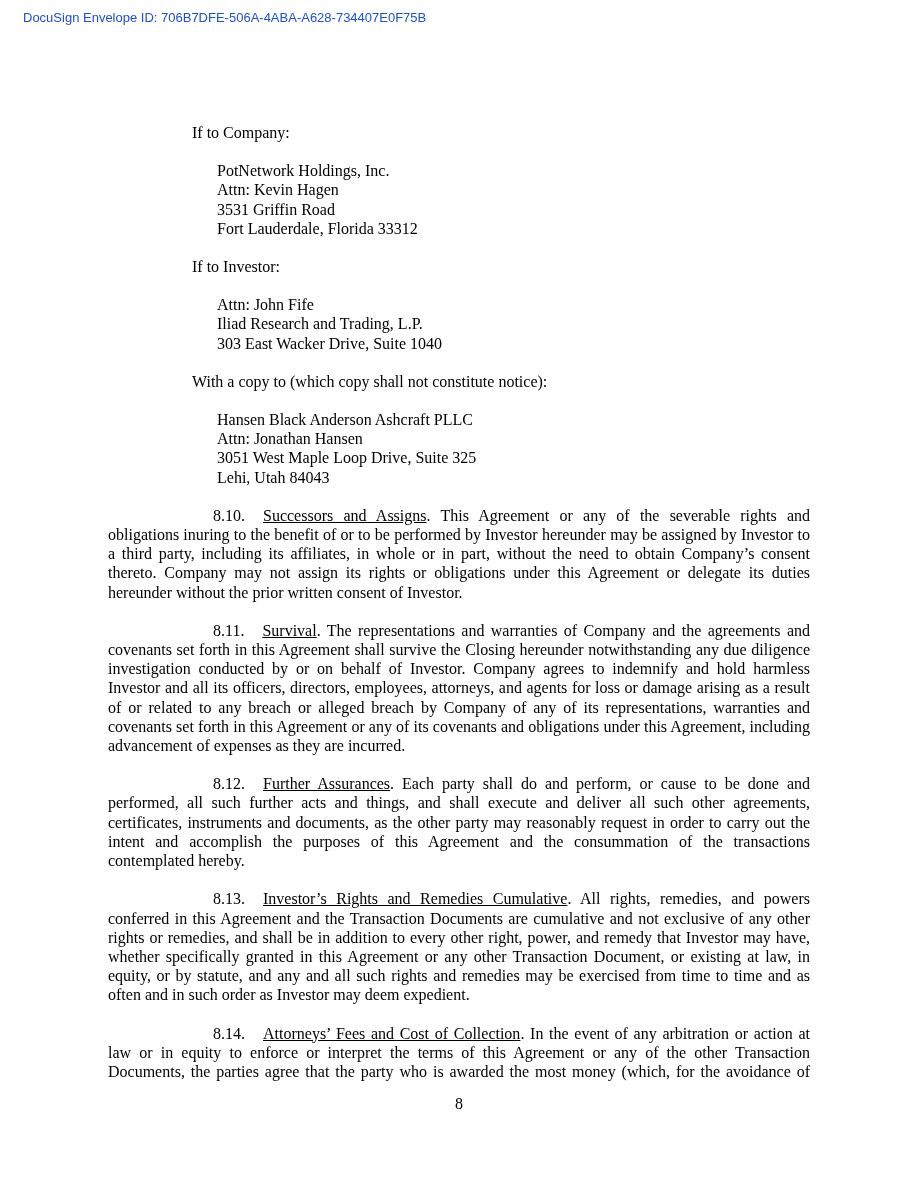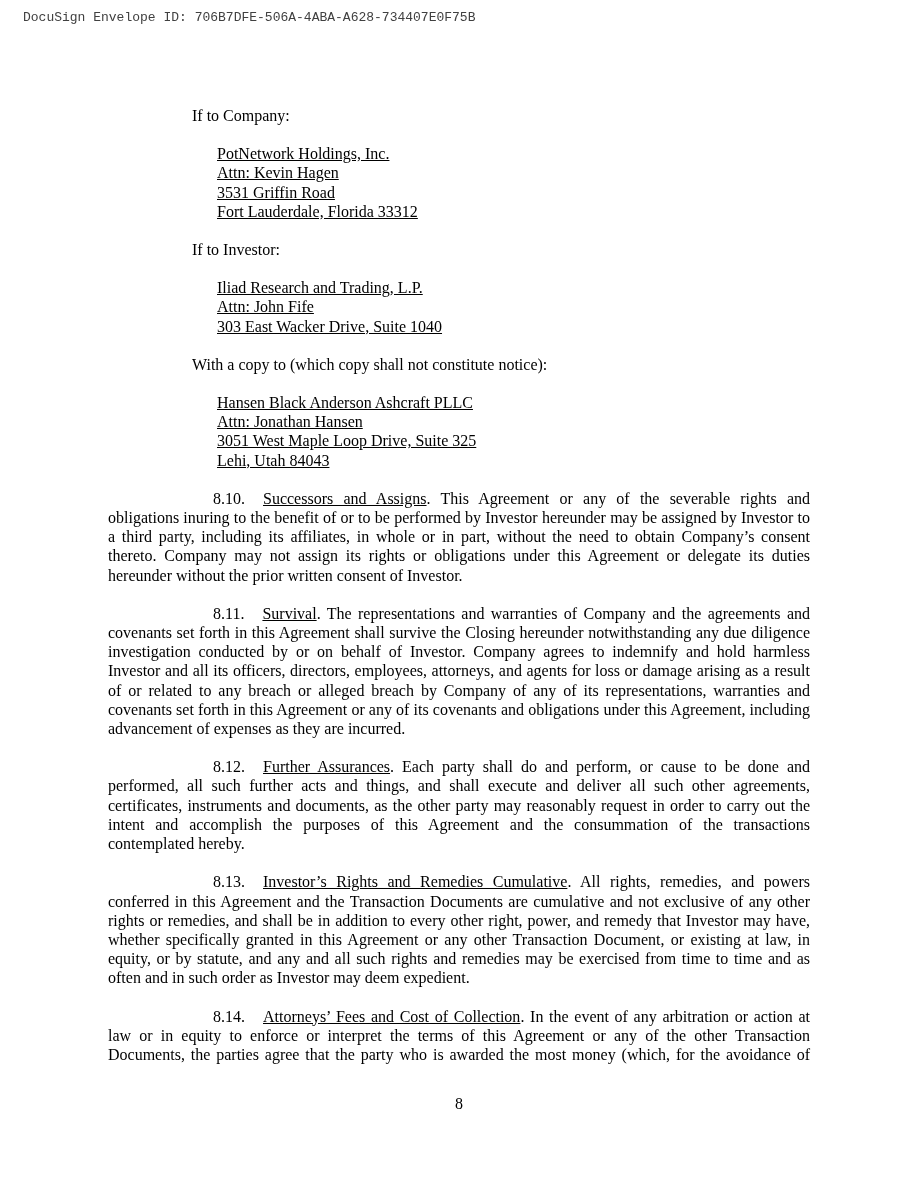--- a/index.html
+++ b/index.html
@@ -15,38 +15,37 @@
     background: #ffffff;
     overflow: hidden;
     font-family: "Liberation Serif", serif;
     font-size: 16px;
     line-height: 19.2px;
   }
   .docusign-header {
     position: absolute;
     top: 10px;
     left: 23px;
-    font-family: Liberation Mono, monospace;
+    font-family: Liberation Sans, sans-serif;
     font-size: 13px;
     line-height: 15px;
-    color: #404040;
+    color: #1d4ed8;
     white-space: nowrap;
   }
   .content {
     position: absolute;
     top: 106px;
     left: 108px;
     width: 702px;
   }
   .notice-label {
-    margin: 0 0 19px 84px;
+    margin: 17px 0 19px 84px;
   }
   .address {
     margin: 12px 0 19px 109px;
-    text-decoration: underline;
   }
   .address div {
     white-space: nowrap;
   }
   .section-para {
     margin: 2px 0 19px 0;
     text-align: justify;
     text-indent: 105px;
   }
   .section-para.fill-last {
@@ -86,22 +85,22 @@
     <div class="address">
       <div>PotNetwork Holdings, Inc.</div>
       <div>Attn: Kevin Hagen</div>
       <div>3531 Griffin Road</div>
       <div>Fort Lauderdale, Florida 33312</div>
     </div>
 
     <div class="notice-label">If to Investor:</div>
 
     <div class="address">
+      <div>Attn: John Fife</div>
       <div>Iliad Research and Trading, L.P.</div>
-      <div>Attn: John Fife</div>
       <div>303 East Wacker Drive, Suite 1040</div>
     </div>
 
     <div class="notice-label">With a copy to (which copy shall not constitute notice):</div>
 
     <div class="address">
       <div>Hansen Black Anderson Ashcraft PLLC</div>
       <div>Attn: Jonathan Hansen</div>
       <div>3051 West Maple Loop Drive, Suite 325</div>
       <div>Lehi, Utah 84043</div>

